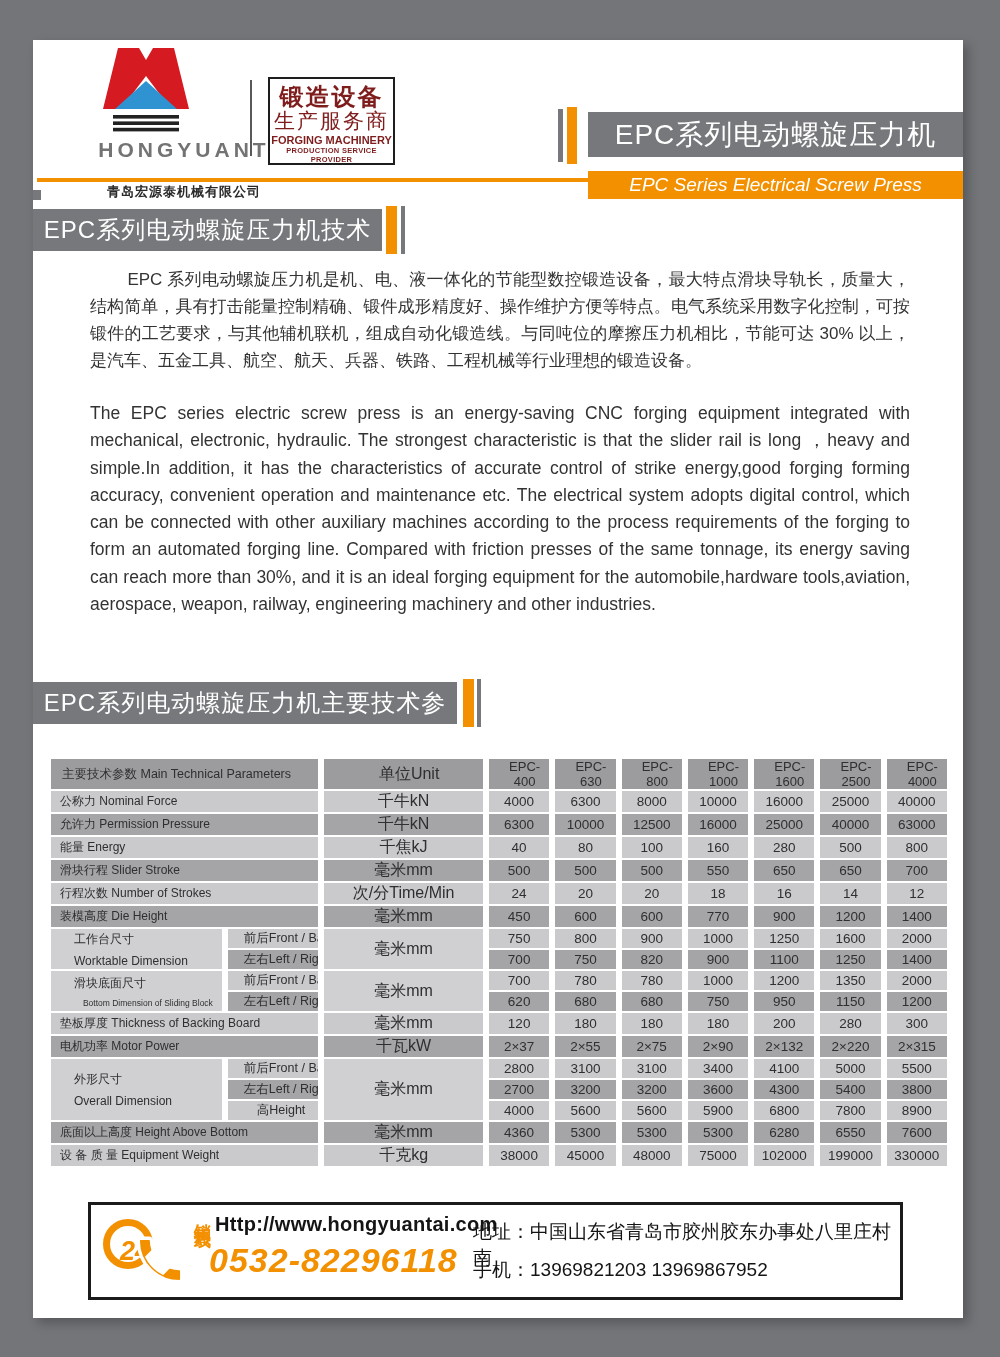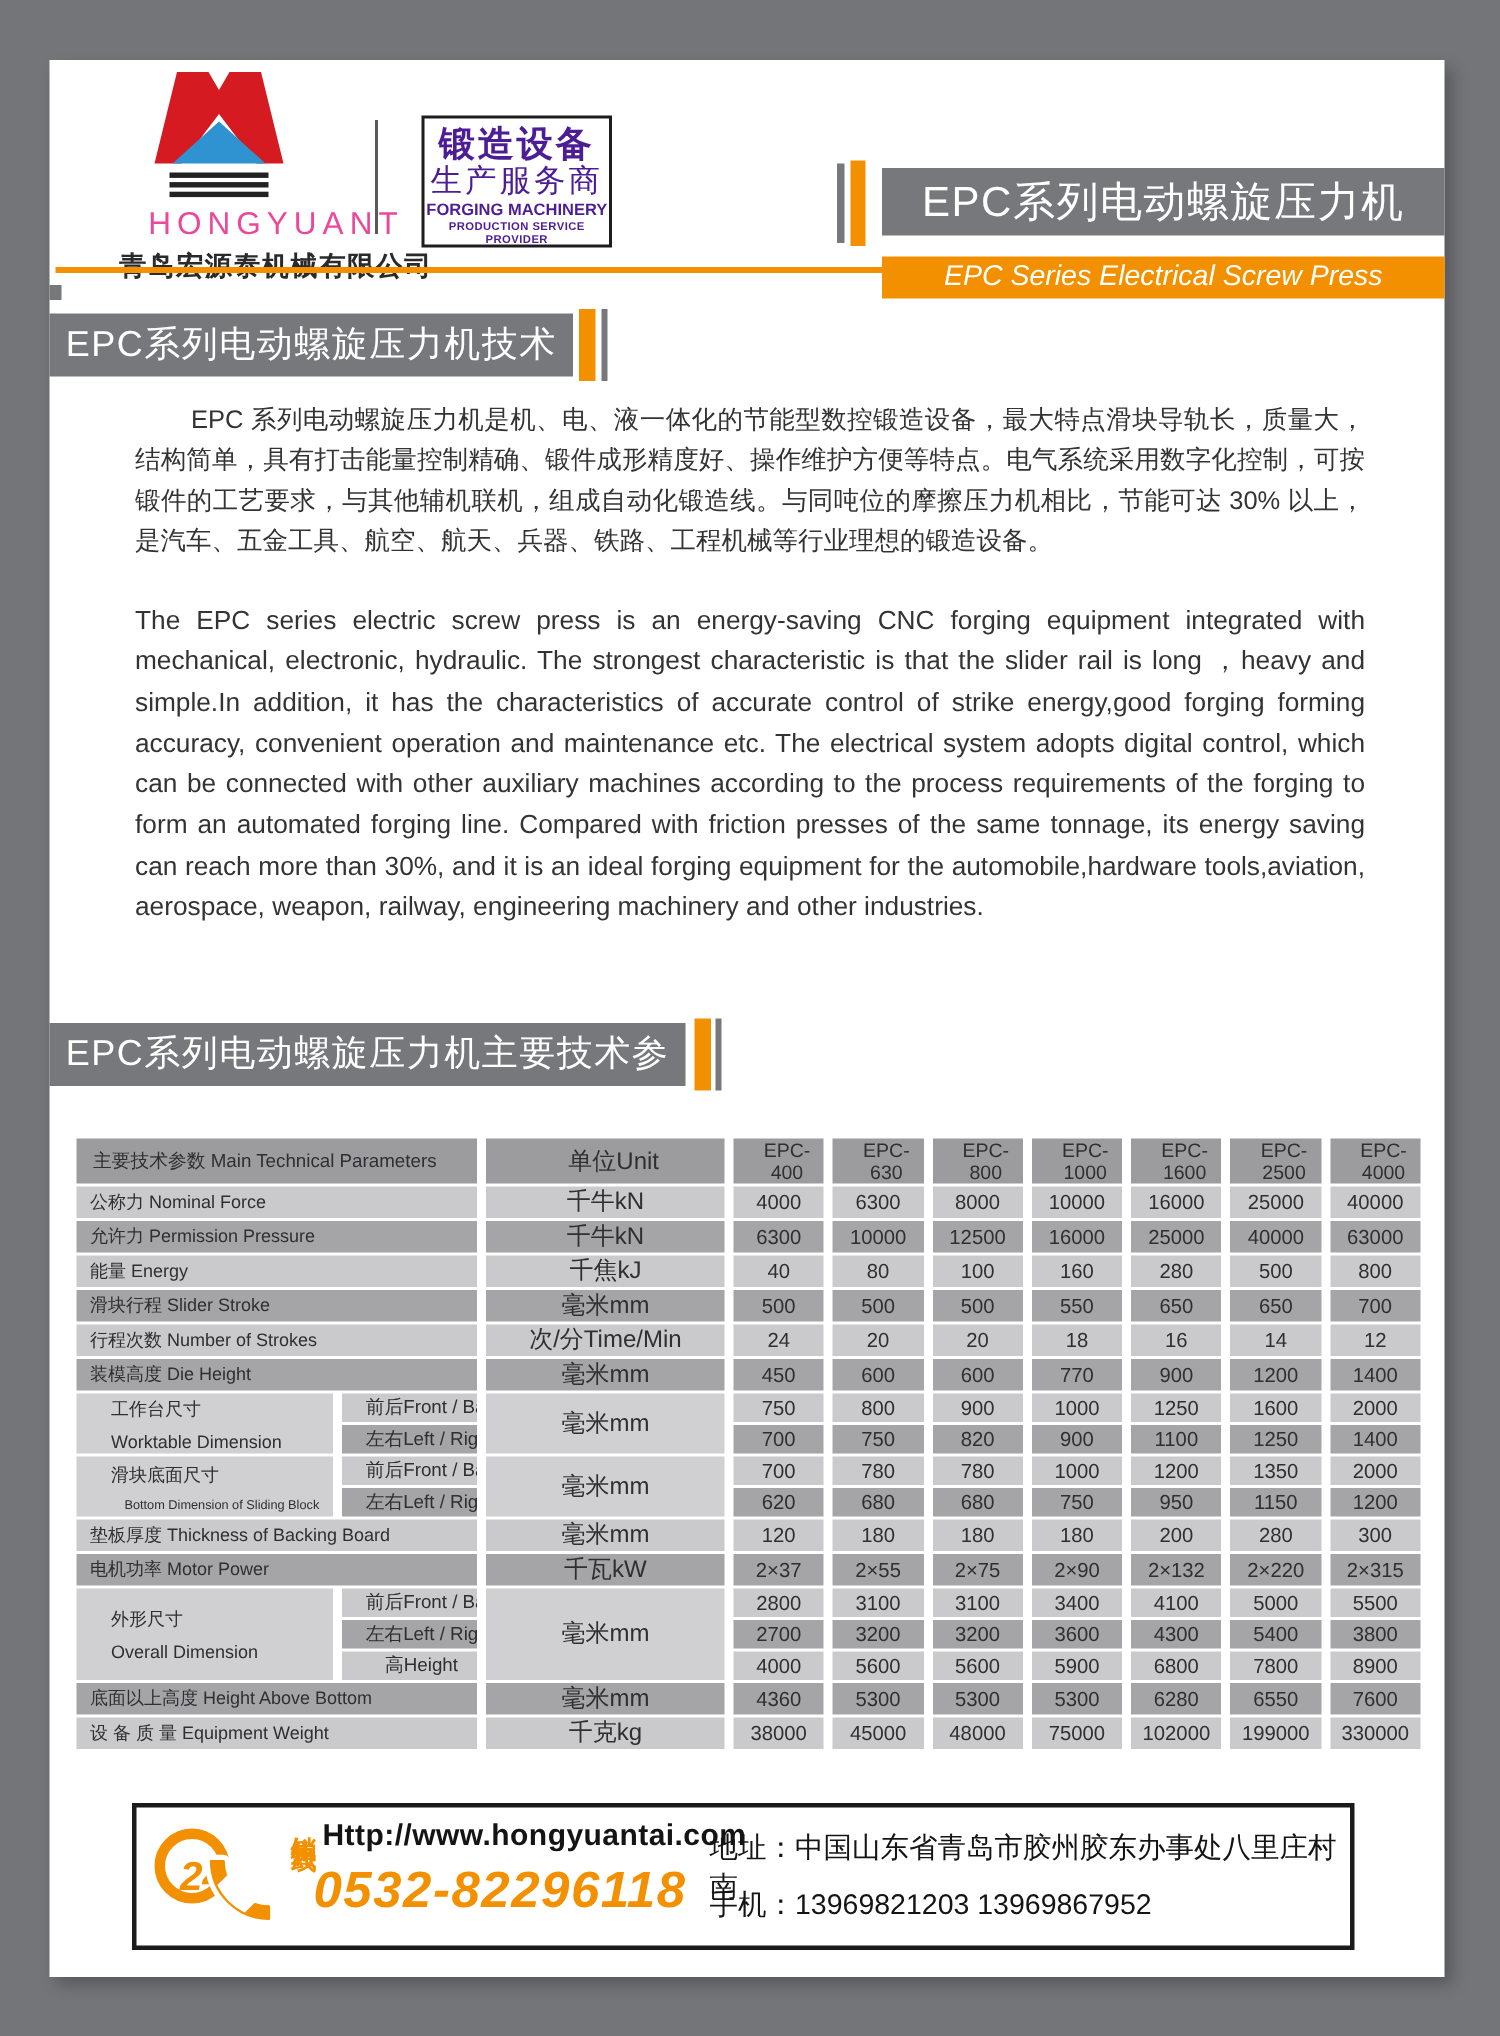--- a/index.html
+++ b/index.html
@@ -19,26 +19,26 @@
     font-family:"Liberation Sans","DejaVu Sans",sans-serif;
     position:relative;overflow:hidden;
   }
   .page{
     position:absolute;left:33px;top:40px;width:930px;height:1278px;
     background:#fff;box-shadow:5px 5px 10px rgba(0,0,0,.25);
   }
   
   .emblem{position:absolute;left:67px;top:5px;}
   .brand-wrap{position:absolute;left:40px;top:98px;width:222px;text-align:center;}
-  .brand{font-size:21px;font-weight:normal;letter-spacing:4px;color:#ec4899;}
-  .company{font-size:18px;font-weight:bold;letter-spacing:1px;color:#2a2a2a;margin-top:3px;}
+  .brand{font-size:21px;font-weight:bold;letter-spacing:4px;color:#737373;}
+  .company{font-size:13px;font-weight:bold;letter-spacing:1px;color:#2a2a2a;margin-top:21px;}
   .v-divider{position:absolute;left:217px;top:40px;width:2px;height:76px;background:#58595b;}
   .badge{
-    position:absolute;left:248px;top:37px;width:127px;height:88px;
-    border:2px solid #1d1d1d;text-align:center;padding-top:5px;color:#4c1d95;background:#fff;
+    position:absolute;left:235px;top:37px;width:127px;height:88px;
+    border:2px solid #1d1d1d;text-align:center;padding-top:5px;color:#7f1d1d;background:#fff;
   }
   .badge .cn1{font-size:24px;font-weight:bold;letter-spacing:2px;line-height:1.05;}
   .badge .cn2{font-size:21px;font-weight:500;letter-spacing:2px;line-height:1.1;}
   .badge .en1{font-size:11px;font-weight:bold;margin-top:2px;letter-spacing:0px;}
   .badge .en2{font-size:7.5px;font-weight:600;letter-spacing:.3px;}
   .stripe{position:absolute;}
   .stripe.g1{left:525px;top:69px;width:5px;height:53px;background:var(--bar-gray);}
   .stripe.o1{left:534px;top:67px;width:10px;height:57px;background:var(--orange);}
   .title-cn-bar{
     position:absolute;left:555px;top:72px;width:375px;height:45px;background:var(--bar-gray);

